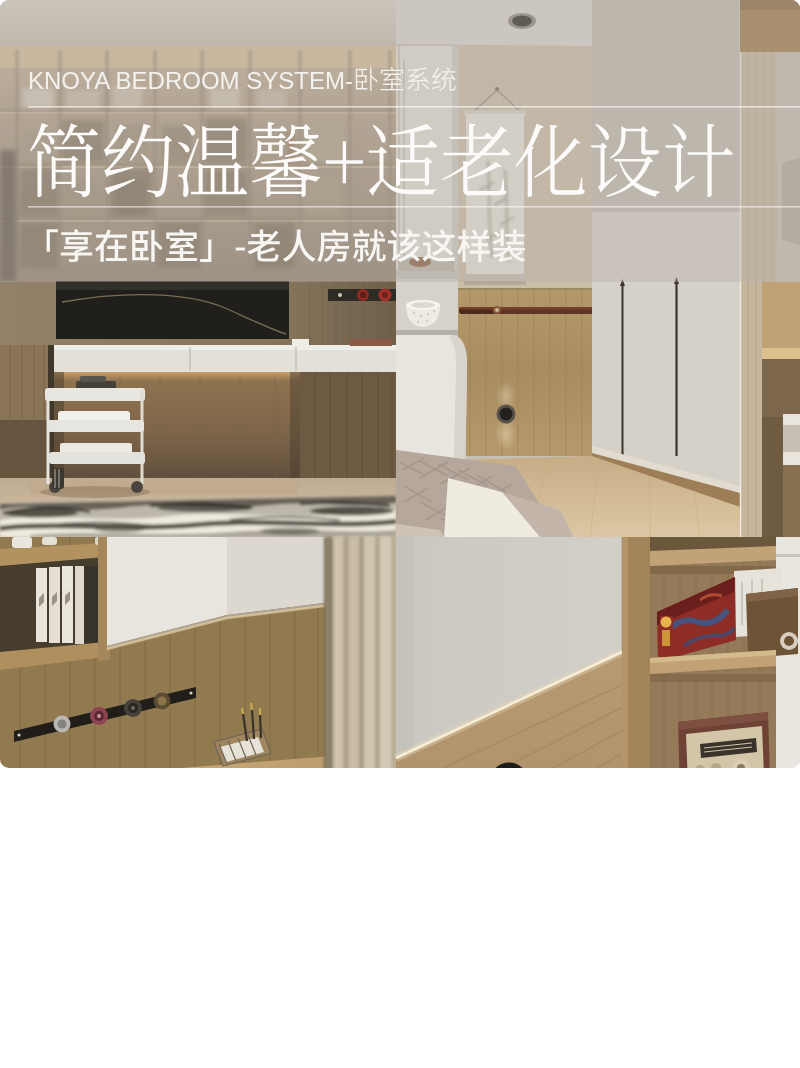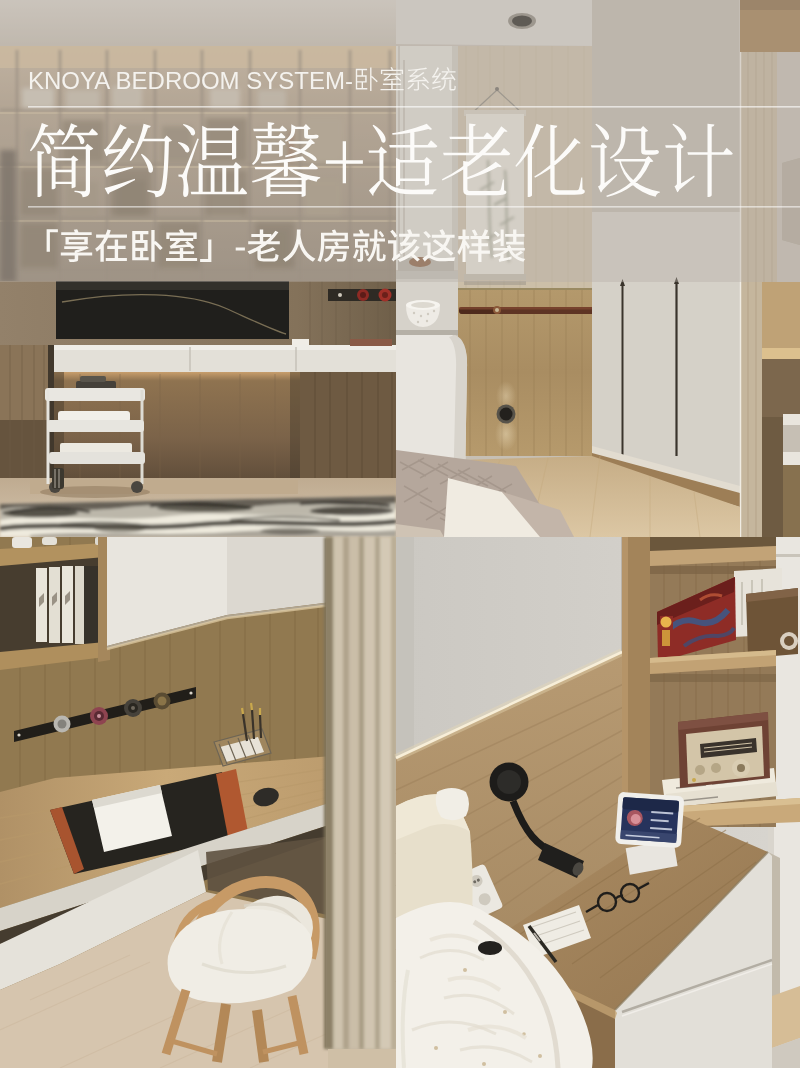--- a/index.html
+++ b/index.html
@@ -1,16 +1,16 @@
 <!DOCTYPE html>
 <html><head>
 <meta charset="utf-8">
 <style>
 html,body{margin:0;padding:0;background:#fff;}
-#page{position:relative;width:800px;height:1068px;overflow:hidden;font-family:"Liberation Sans",sans-serif;}
+#page{position:relative;width:800px;height:768px;overflow:hidden;font-family:"Liberation Sans",sans-serif;border-radius:9px;}
 #page svg{position:absolute;left:0;top:0;display:block;}
 </style>
 </head>
 <body>
 <div id="page">
 <svg width="800" height="1068" viewBox="0 0 800 1068">
 <defs>
 <linearGradient id="ceil1" x1="0" y1="0" x2="0" y2="1">
   <stop offset="0" stop-color="#d8d2c9"></stop>
           <stop offset="1" stop-color="#c6beb2"></stop>

